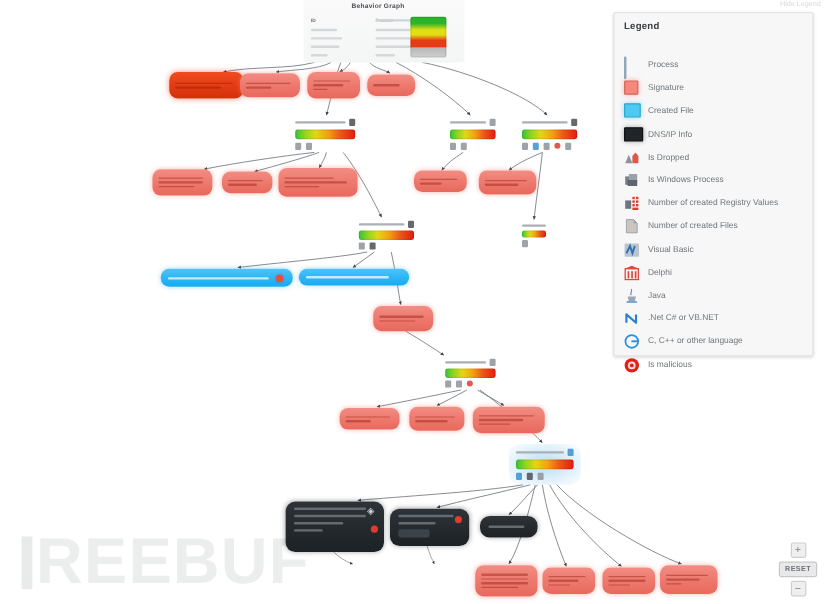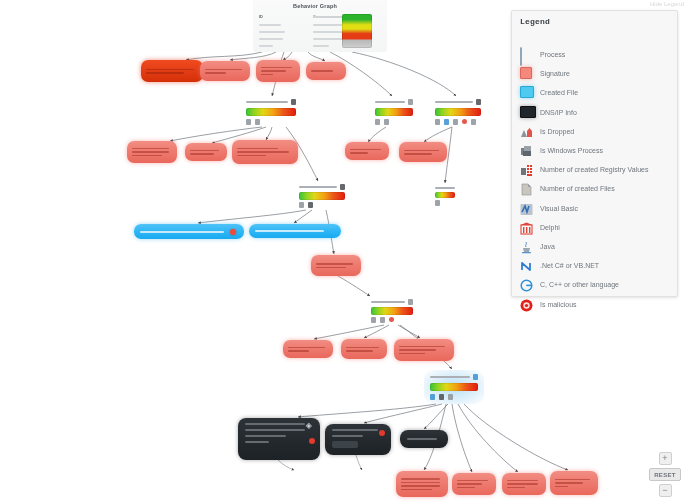--- a/index.html
+++ b/index.html
@@ -213,21 +213,20 @@
     box-shadow: 0 1px 3px rgba(0,0,0,.12);
     border-radius: 2px;
     padding: 6px 8px;
   }
   #legend-title {
     font-size: 8px;
     font-weight: bold;
     color: #3b4046;
     margin-bottom: 19px;
     letter-spacing: .2px;
-    font-family: Liberation Mono, monospace;
   }
   .leg-row {
     display: flex;
     align-items: center;
     height: 19.2px;
     gap: 7px;
   }
   .leg-label {
     font-size: 7px;
     color: #6f767d;
@@ -286,20 +285,21 @@
     font-size: 3.6px;
     color: #9aa0a6;
     white-space: nowrap;
   }
 </style>
 </head>
 <body>
 
 <div id="app">
 
+  <div id="watermark"><span class="bar"></span><span>REEBUF</span></div>
 
   <svg id="edges" viewBox="0 0 690 503">
     <defs>
       <marker id="ah" markerWidth="5" markerHeight="5" refX="4" refY="2" orient="auto">
         <path d="M0,0 L4,2 L0,4 z" fill="#3a4046"></path>
       </marker>
     </defs>
     <g fill="none" stroke="#6f767d" stroke-width="0.7" marker-end="url(#ah)">
       <path d="M262,52 C240,58 210,55 186,60"></path>
       <path d="M276,52 C265,58 245,58 230,60"></path>

